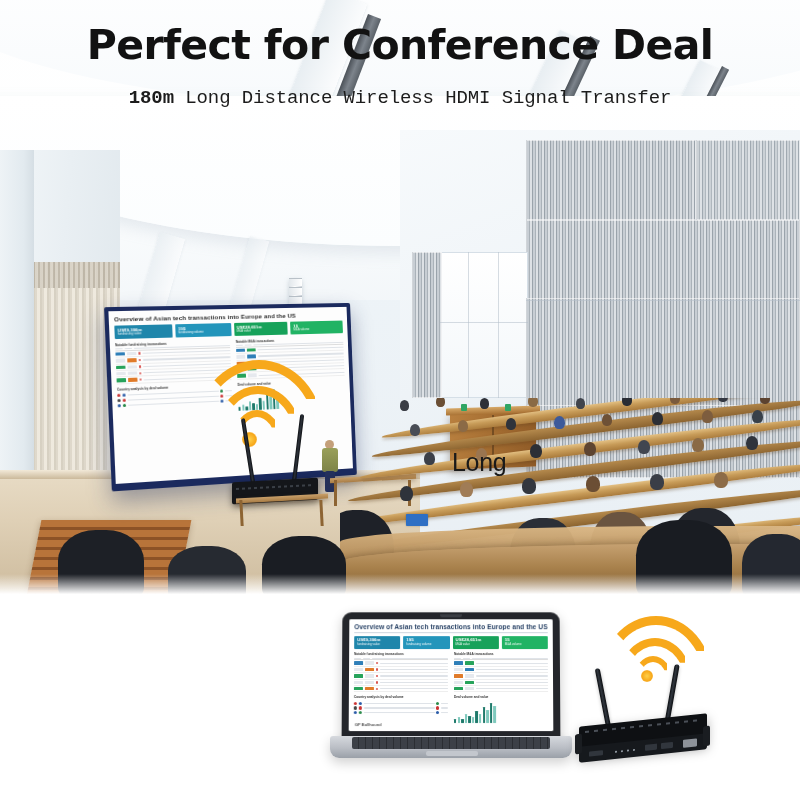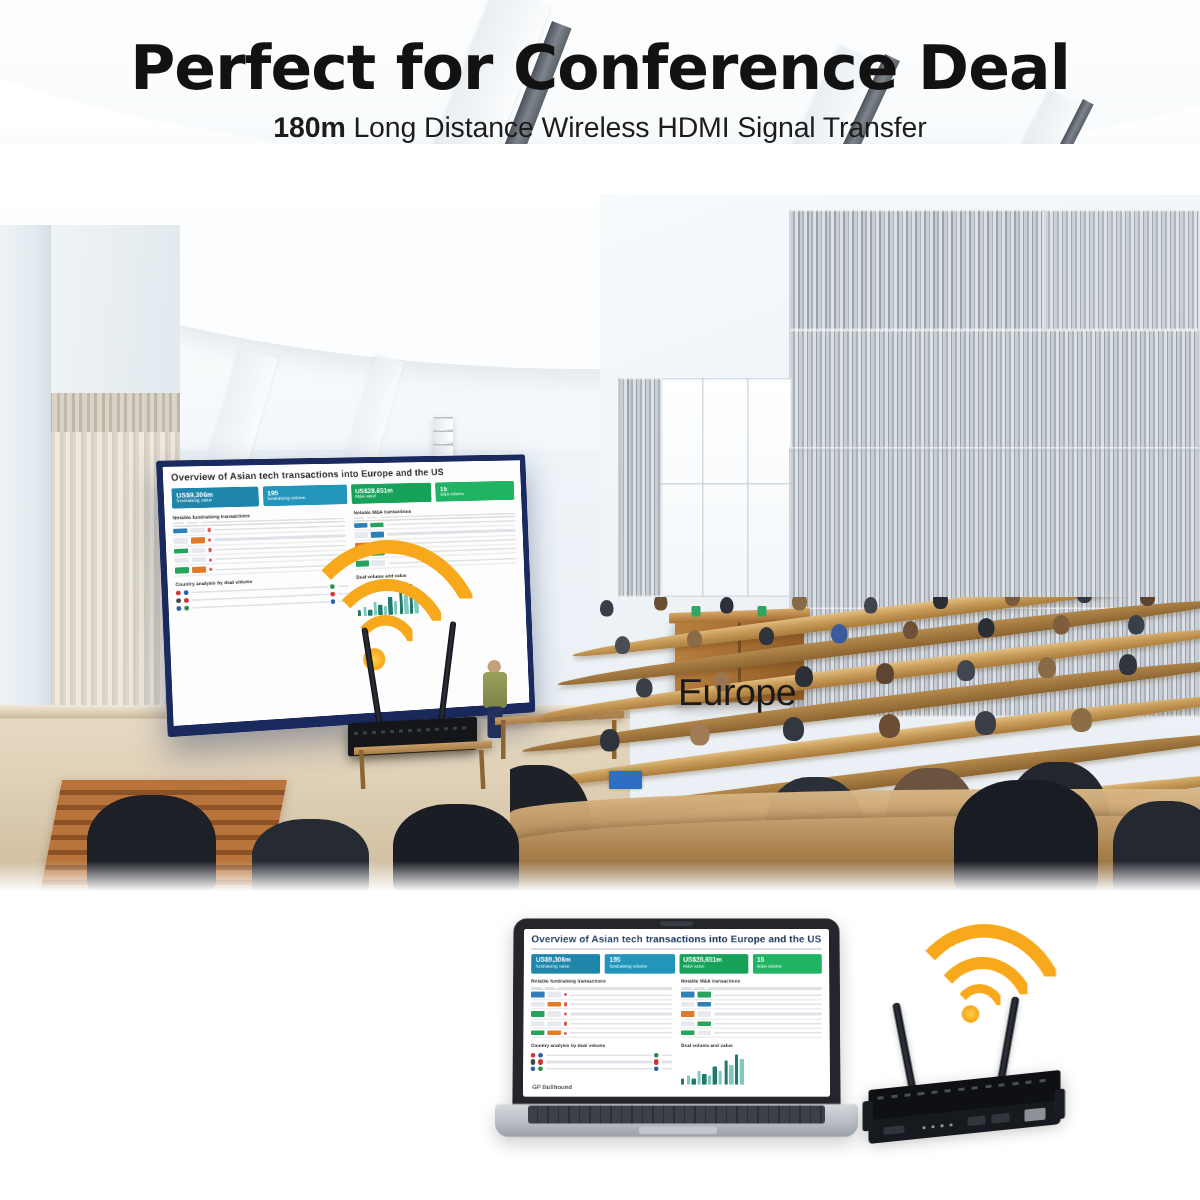--- a/index.html
+++ b/index.html
@@ -146,22 +146,22 @@
   .lap{position:absolute;background:#2e6fc4;border-radius:1px;box-shadow:0 0 2px rgba(0,0,0,.3);}
 
   
   .photo-blend{position:absolute;left:0;bottom:0;width:800px;height:22px;
         background:linear-gradient(180deg,rgba(255,255,255,0),#ffffff 92%);}
 
   
   .headline{position:absolute;left:0;top:24px;width:800px;text-align:center;}
   .h1{font-size:41px;font-weight:700;color:#121212;letter-spacing:-.6px;line-height:1.05;
       font-family:"DejaVu Sans","Liberation Sans",sans-serif;}
-  .h2{margin-top:8px;font-size:19px;color:#1c1c1c;letter-spacing:-.1px;
-      font-family:Liberation Sans, sans-serif;}
+  .h2{margin-top:20px;font-size:19px;color:#1c1c1c;letter-spacing:-.1px;
+      font-family:Liberation Mono, monospace;}
   .h2 b{font-weight:700;}
 
   
   .band{position:absolute;left:0;top:596px;width:800px;height:204px;background:#fff;}
 
   
   .laptop{position:absolute;left:330px;top:16px;width:242px;height:160px;}
   .lid{position:absolute;left:12px;top:0;width:218px;height:128px;background:#24262b;
        border-radius:9px 9px 3px 3px;box-shadow:0 4px 12px rgba(0,0,0,.22);
        transform:perspective(900px) rotateX(3deg);}
@@ -470,21 +470,21 @@
       <div class="benchfront"></div>
     </div>
 
     <div class="shoulder" style="left:58px;top:530px;width:86px;height:70px;background:#1d2026;"></div>
     <div class="shoulder" style="left:168px;top:546px;width:78px;height:56px;background:#262a31;"></div>
     <div class="shoulder" style="left:262px;top:536px;width:84px;height:64px;background:#1a1d23;"></div>
     <div class="shoulder" style="left:636px;top:520px;width:96px;height:80px;background:#191c22;"></div>
     <div class="shoulder" style="left:742px;top:534px;width:70px;height:66px;background:#242830;"></div>
 
     <div style="position:absolute;left:452px;top:448px;font-size:25px;color:#1a1a1a;
-                font-family:'Liberation Sans',sans-serif;letter-spacing:-.3px;">Europe</div>
+                font-family:'Liberation Sans',sans-serif;letter-spacing:-.3px;">Long</div>
 
     <div class="photo-blend"></div>
   </div>
 
   <div class="headline">
     <div class="h1">Perfect for Conference Deal</div>
     <div class="h2">
       <b>180m</b>
       <span>Long Distance Wireless HDMI Signal Transfer</span>
     </div>

